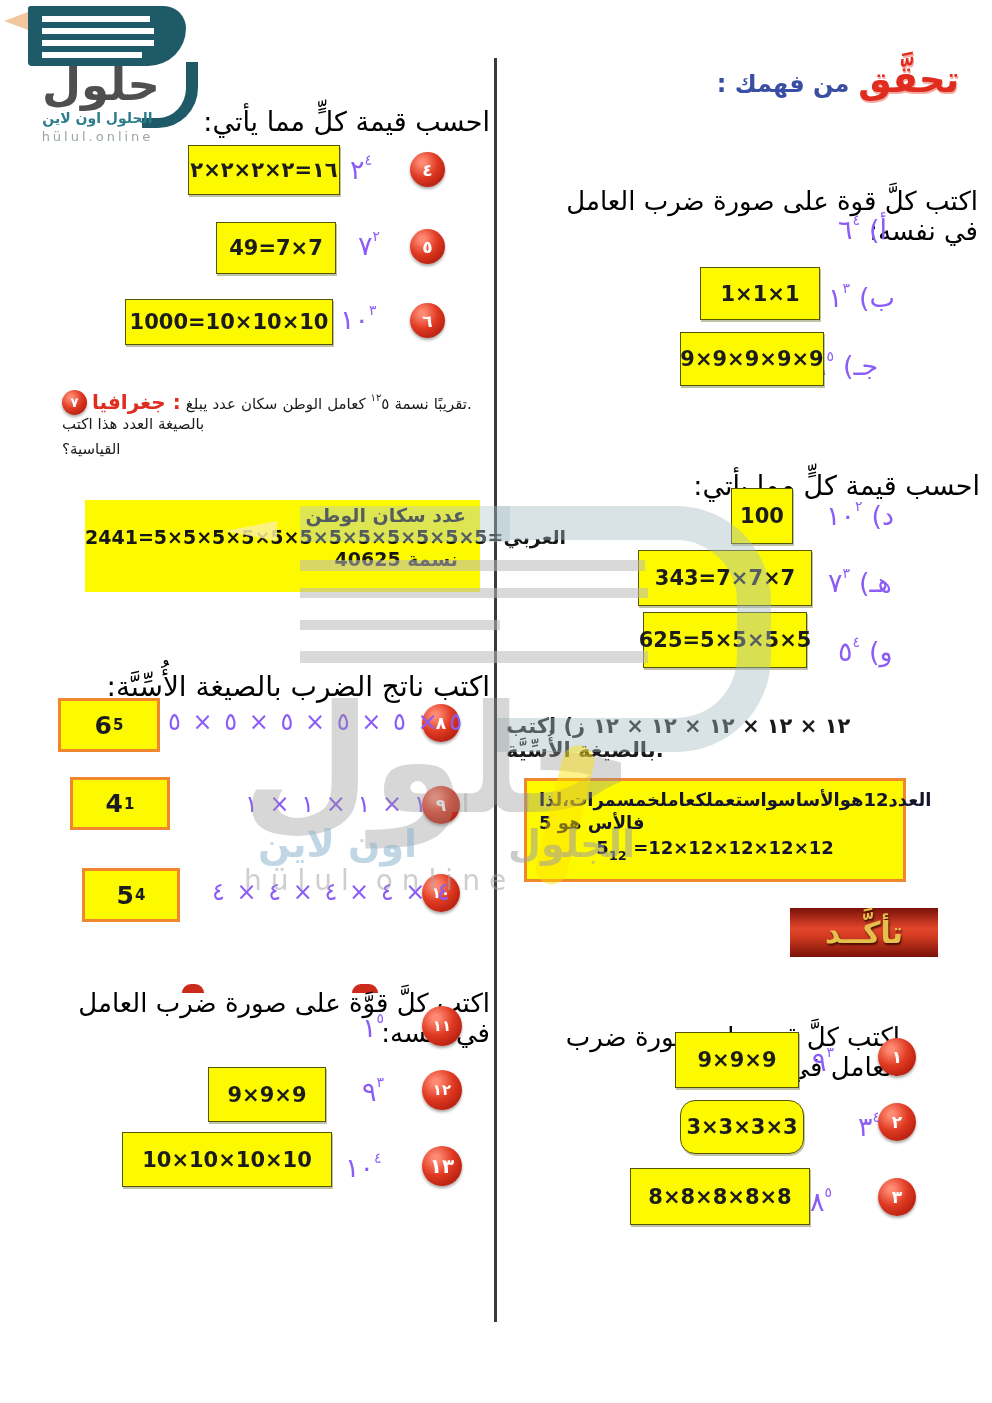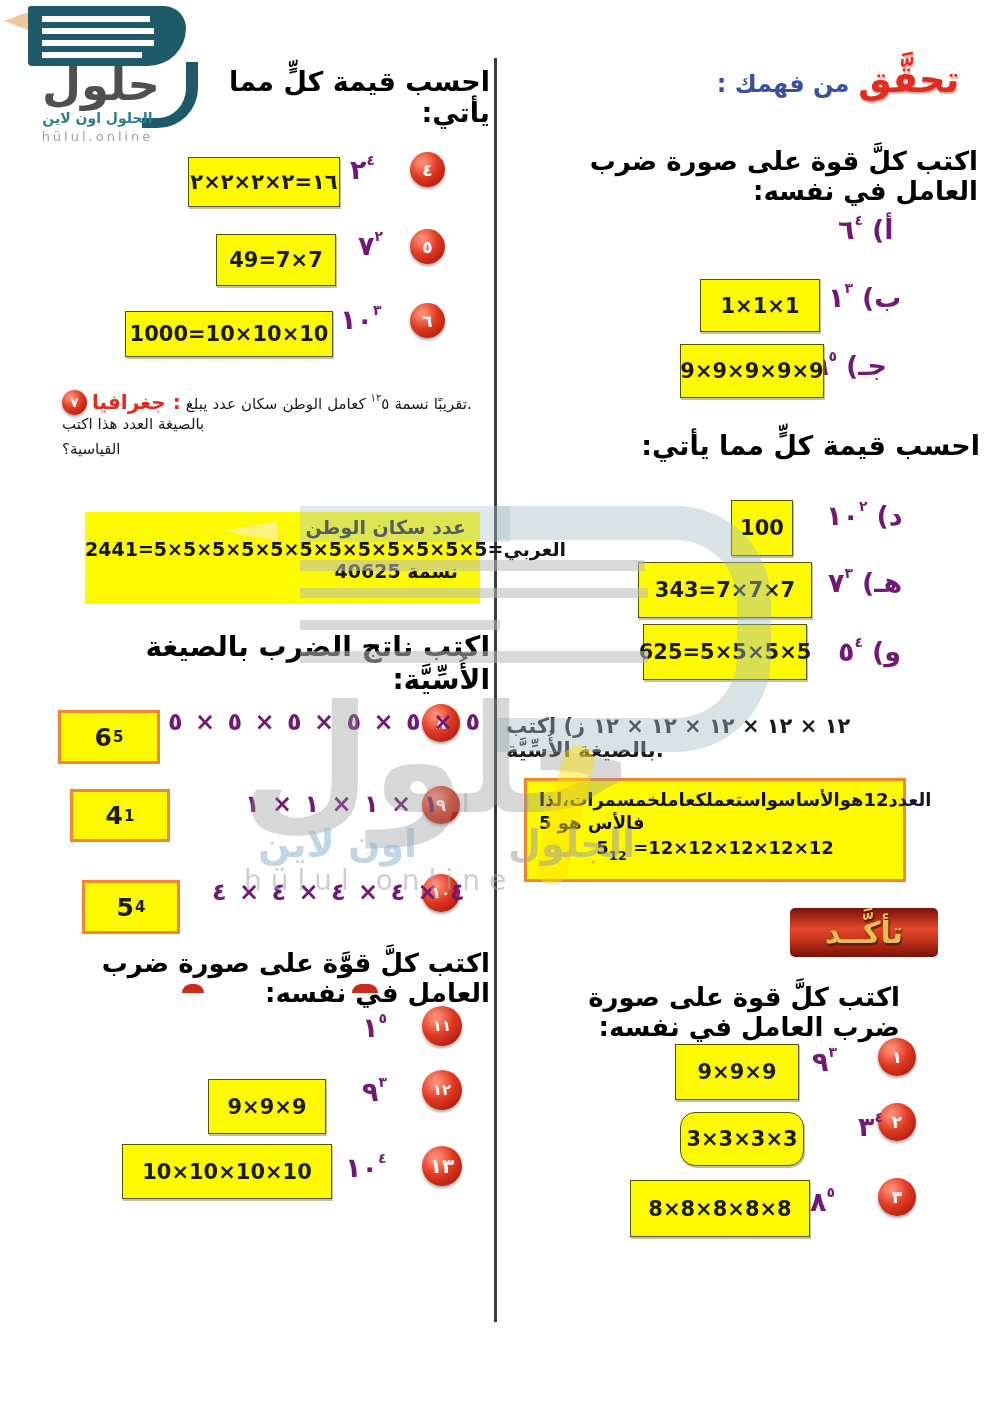--- a/index.html
+++ b/index.html
@@ -3,29 +3,29 @@
 <meta charset="utf-8">
 <style>
   html,body{margin:0;padding:0;background:#fff;}
   #page{position:relative;width:992px;height:1403px;background:#fff;overflow:hidden;
         font-family:"DejaVu Sans","Liberation Sans",sans-serif;}
   
   .abs{position:absolute;}
   .ybox{position:absolute;background:#fdfa00;border:1.6px solid #55550a;
         display:flex;align-items:center;justify-content:center;
         font-weight:bold;font-size:21px;color:#1c1c1c;z-index:4;
-        box-shadow:1px 2px 0 rgba(120,120,60,.45);margin-top:12px;}
+        box-shadow:1px 2px 0 rgba(120,120,60,.45);}
   .ybox.orange{border:3px solid #f0862d;box-shadow:none;}
   .ybox.noborder{border:none;box-shadow:none;}
   .circle{position:absolute;border-radius:50%;z-index:4;
           background:radial-gradient(circle at 35% 30%, #ff8a73 8%, #e03a22 45%, #9c0f04 100%);
           display:flex;align-items:center;justify-content:center;
           color:#fff;font-weight:bold;box-shadow:0 2px 3px rgba(0,0,0,.35);}
-  .hdr{position:absolute;direction:rtl;text-align:right;font-weight:bold;color:#000;z-index:4;}
-  .expr{position:absolute;direction:rtl;font-weight:bold;color:#701a75;z-index:4;
+  .hdr{position:absolute;direction:rtl;text-align:right;font-weight:normal;color:#000;z-index:4;margin-top:40px;}
+  .expr{position:absolute;direction:rtl;font-weight:normal;color:#8b5cf6;z-index:4;
         font-size:27px;white-space:nowrap;}
   .expr .sup{font-size:14px;vertical-align:14px;margin-right:3px;}
   .expr .letter{margin-left:6px;}
   .mul{font-size:24px;letter-spacing:1px;word-spacing:4px;}
   .ansPow{font-size:25px;}
   .ansPow .sub{font-size:15px;vertical-align:-7px;margin-left:1px;}
   .wflow{position:absolute;display:flex;flex-direction:row;flex-wrap:wrap;column-gap:5px;
          align-items:baseline;z-index:4;color:#1a1a1a;}
   .wflow .w{white-space:nowrap;direction:ltr;}
   .gsup{font-size:10px;vertical-align:8px;}
@@ -62,21 +62,21 @@
   .arc{position:absolute;background:#cc2a1a;border-radius:12px 12px 0 0;z-index:3;}
   .pennub{position:absolute;left:225px;top:521px;width:0;height:0;z-index:5;
           border-top:10px solid transparent;border-bottom:10px solid transparent;
           border-right:52px solid rgba(252,240,150,.85);}
   
   .checkHdr{position:absolute;left:698px;top:58px;width:262px;display:flex;direction:rtl;
             align-items:baseline;gap:10px;z-index:4;}
   .checkHdr .red{color:#e02b1f;font-size:37px;font-weight:bold;transform:skewX(-4deg);
                  text-shadow:1px 2px 0 rgba(240,150,140,.8);}
   .checkHdr .blue{color:#3a4fa3;font-size:24px;font-weight:bold;}
-  .banner{position:absolute;left:790px;top:908px;width:148px;height:49px;border-radius:5px;z-index:4;
+  .banner{position:absolute;left:790px;top:908px;width:148px;height:49px;border-radius:0;z-index:4;
           background:linear-gradient(180deg,#7a1108 0%,#e2462b 42%,#cf3a1f 60%,#7a1108 100%);
           display:flex;align-items:center;justify-content:center;
           color:#e6c04c;font-size:30px;font-weight:bold;
           text-shadow:1px 2px 2px rgba(60,10,0,.9);}
   .explain{position:absolute;left:524px;top:778px;width:382px;height:104px;z-index:4;
            background:#fdfa00;border:3px solid #f0862d;padding:8px 12px;box-sizing:border-box;
            color:#14142e;font-weight:bold;font-size:18px;}
   .explain .l1{display:flex;flex-wrap:wrap;column-gap:6px;direction:ltr;}
   .explain .l2{margin-top:2px;text-align:left;}
   .explain .l3{margin-top:4px;text-align:center;direction:ltr;}

